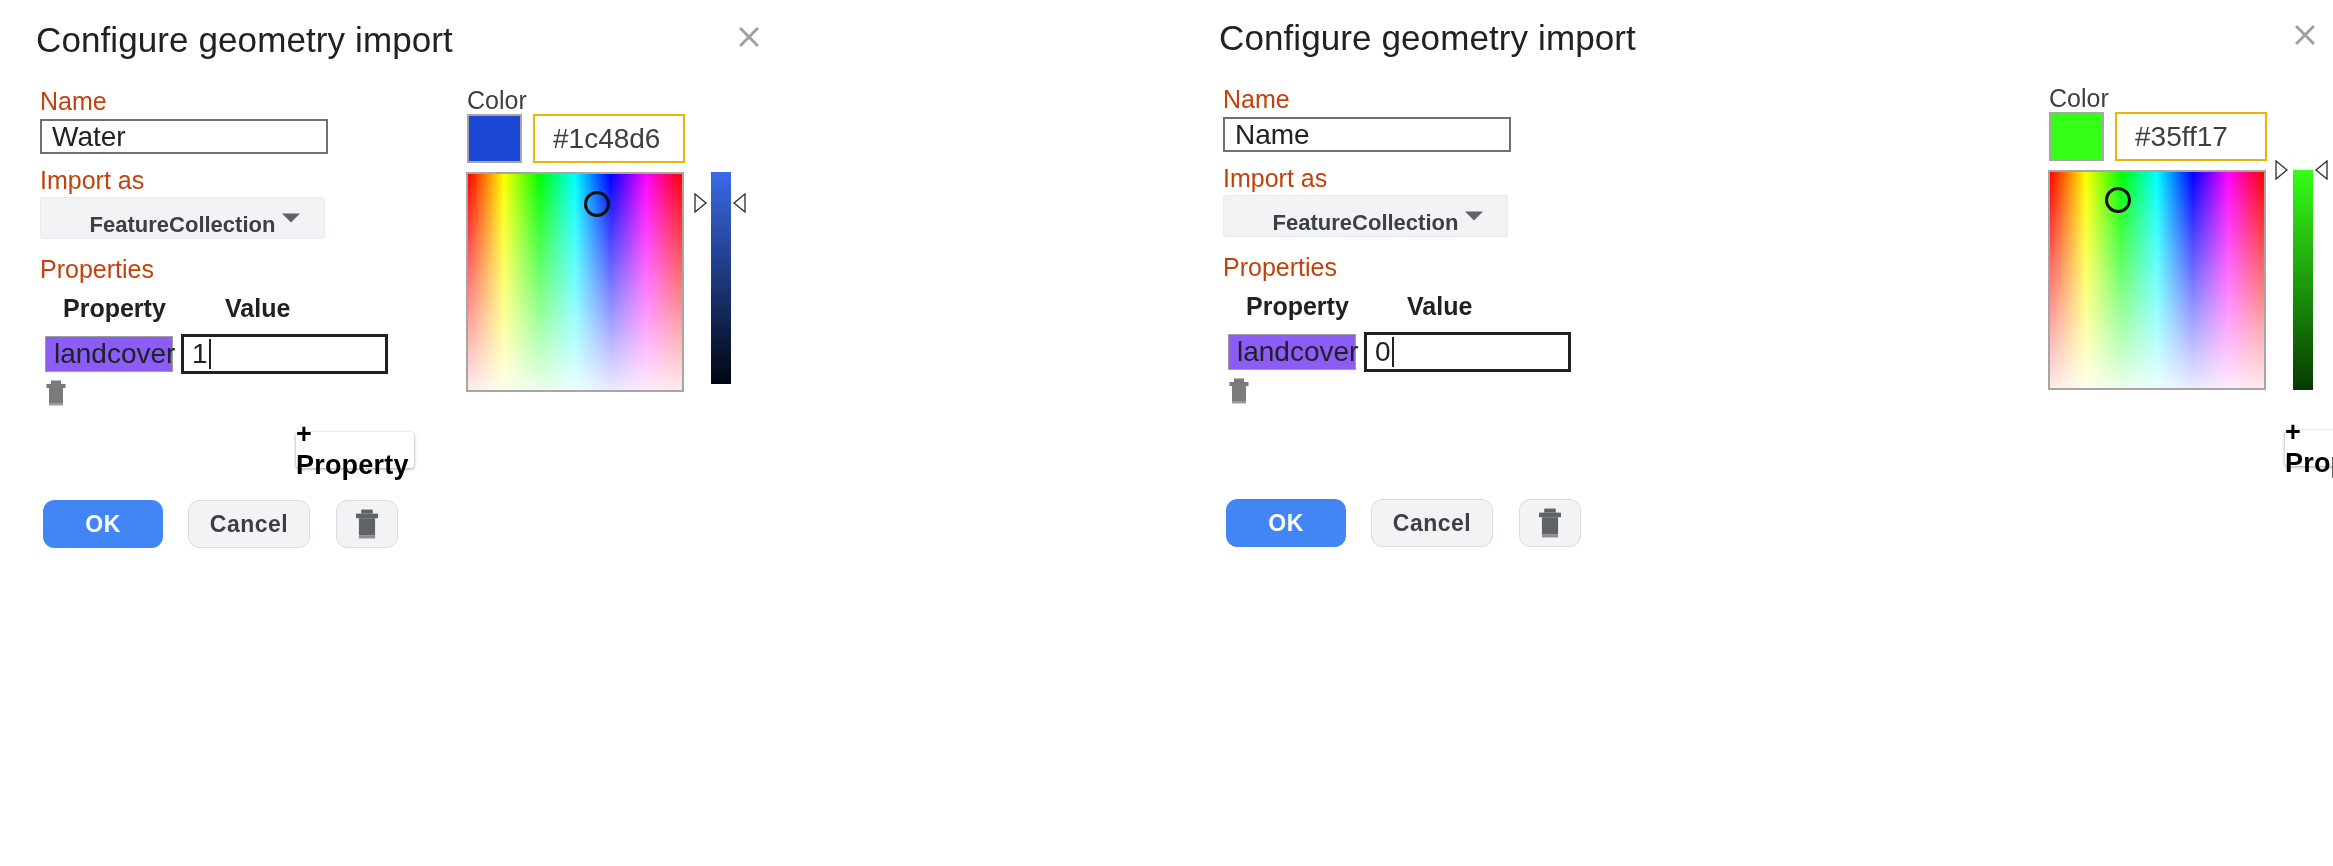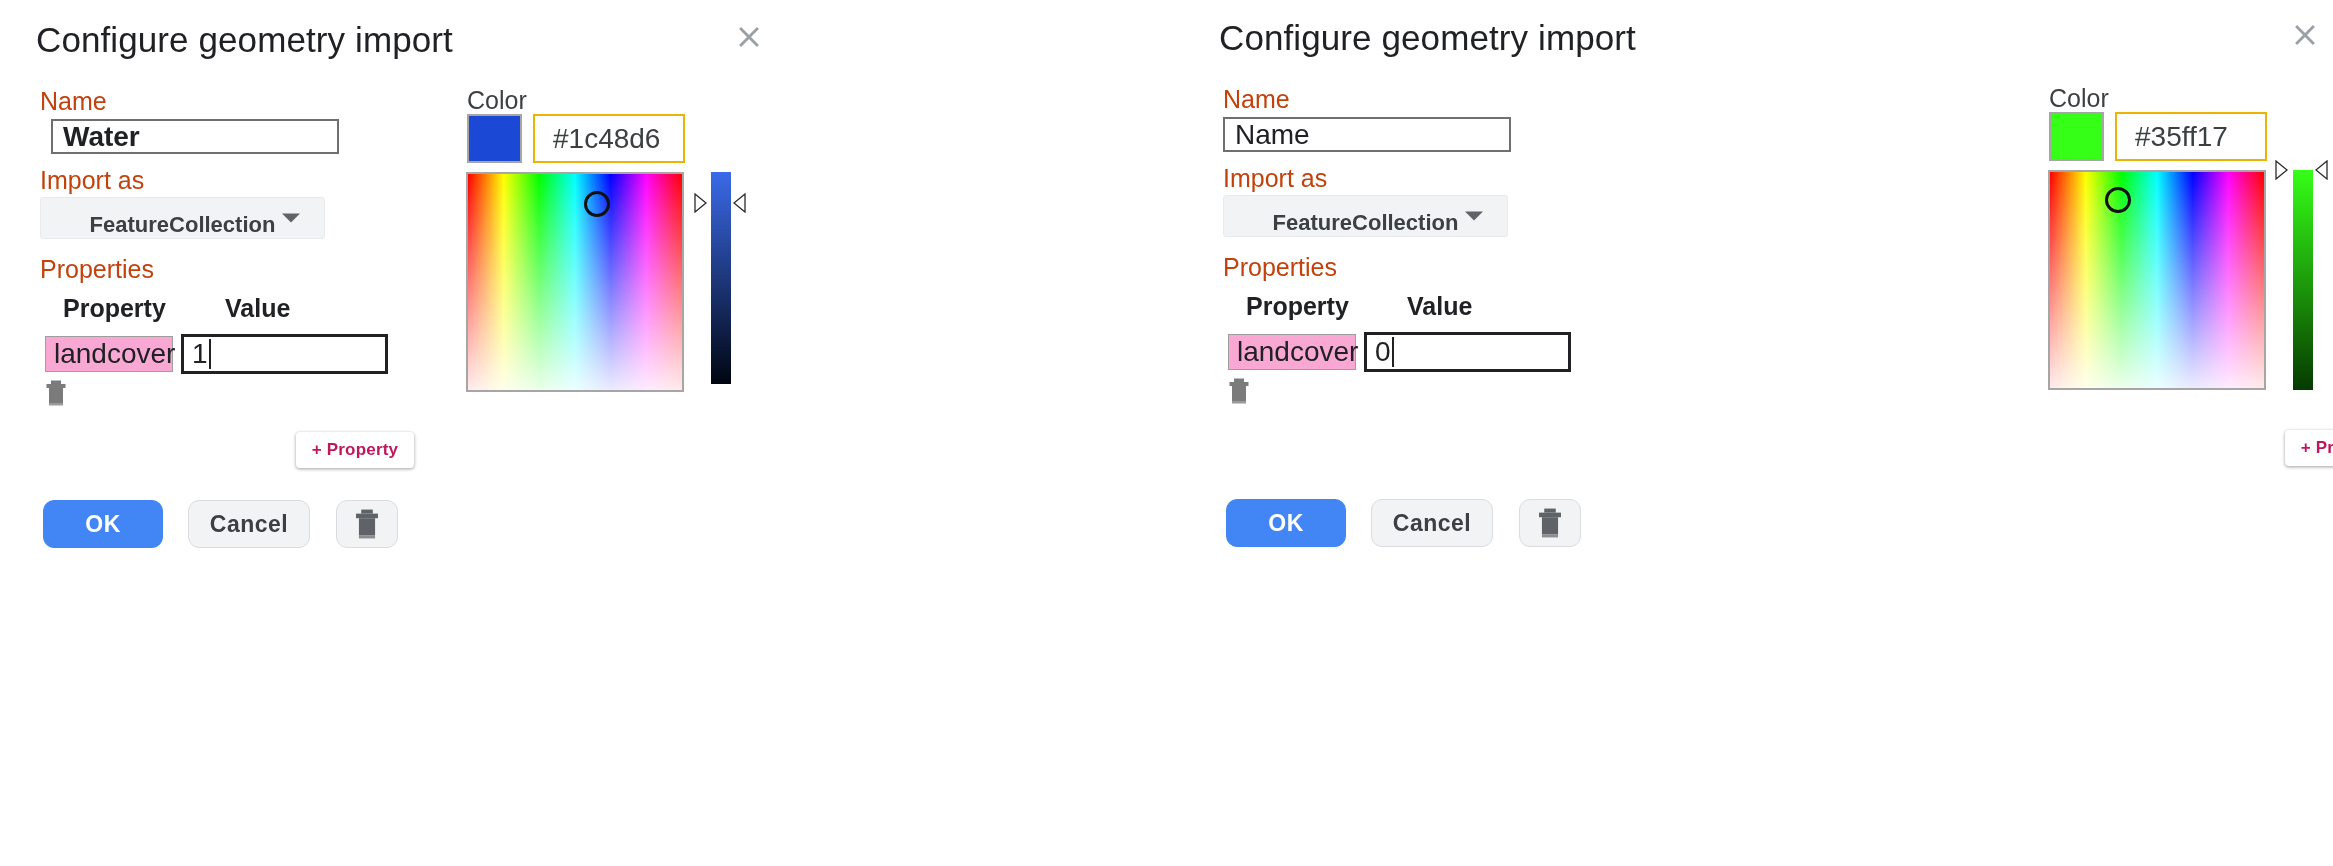--- a/index.html
+++ b/index.html
@@ -46,42 +46,42 @@
     position:absolute;right:24px;top:50%;transform:translateY(-50%);
     width:0;height:0;border-left:9px solid transparent;border-right:9px solid transparent;
     border-top:9px solid #5f6368;
   }
 
   .col-head{
     position:absolute;font-size:25px;font-weight:bold;color:#202124;white-space:nowrap;
   }
 
   .prop-input{
-    position:absolute;box-sizing:border-box;background:#f9a8d4;
+    position:absolute;box-sizing:border-box;background:#8b5cf6;
     border:1px solid #9e9e9e;font-size:28px;color:#202124;
     padding:0 8px;display:flex;align-items:center;
     font-family:"Liberation Sans", sans-serif;
   }
   .val-input{
     position:absolute;box-sizing:border-box;background:#fff;
     border:3px solid #202124;font-size:28px;color:#202124;
     padding:0 8px;display:flex;align-items:center;
     font-family:"Liberation Sans", sans-serif;
   }
   .caret{
     display:inline-block;width:2px;height:30px;background:#202124;
     margin-left:1px;vertical-align:middle;
   }
 
   .trash-small{position:absolute;cursor:pointer;}
   .btn-add-prop{
     position:absolute;box-sizing:border-box;
     background:#fff;border-radius:4px;
     box-shadow:0 1px 3px rgba(60,64,67,.30),0 1px 3px 1px rgba(60,64,67,.15);
-    color:#be185d;font-size:17px;font-weight:bold;
+    color:#000000;font-size:27px;font-weight:bold;
     display:flex;align-items:center;justify-content:center;cursor:pointer;
     letter-spacing:0.2px;
   }
 
   .btn{
     position:absolute;box-sizing:border-box;border-radius:11px;
     display:flex;align-items:center;justify-content:center;
     font-size:23px;font-weight:bold;cursor:pointer;letter-spacing:0.5px;
   }
   .btn-primary{background:#4285f4;color:#fff;border:1px solid #4285f4;}
@@ -120,21 +120,21 @@
 
     <div class="dlg-title" style="left:36px;top:20px;">Configure geometry import</div>
 
     <div class="close-icon" style="left:732px;top:20px;">
       <svg width="34" height="34" viewBox="0 0 24 24">
         <path d="M19 6.41L17.59 5 12 10.59 6.41 5 5 6.41 10.59 12 5 17.59 6.41 19 12 13.41 17.59 19 19 17.59 13.41 12z" fill="#9aa0a6"></path>
       </svg>
     </div>
 
     <div class="fld-label" style="left:40px;top:87px;">Name</div>
-    <div class="text-input" style="left:51px;top:119px;width:288px;height:35px;font-weight:bold;">Water</div>
+    <div class="text-input" style="left:40px;top:119px;width:288px;height:35px;">Water</div>
 
     <div class="fld-label" style="left:40px;top:166px;">Import as</div>
     <div class="select-box" style="left:40px;top:197px;width:285px;height:42px;">
       <span>FeatureCollection</span>
       <span class="select-caret"></span>
     </div>
 
     <div class="fld-label" style="left:40px;top:255px;">Properties</div>
 
     <div class="col-head" style="left:63px;top:294px;">Property</div>

